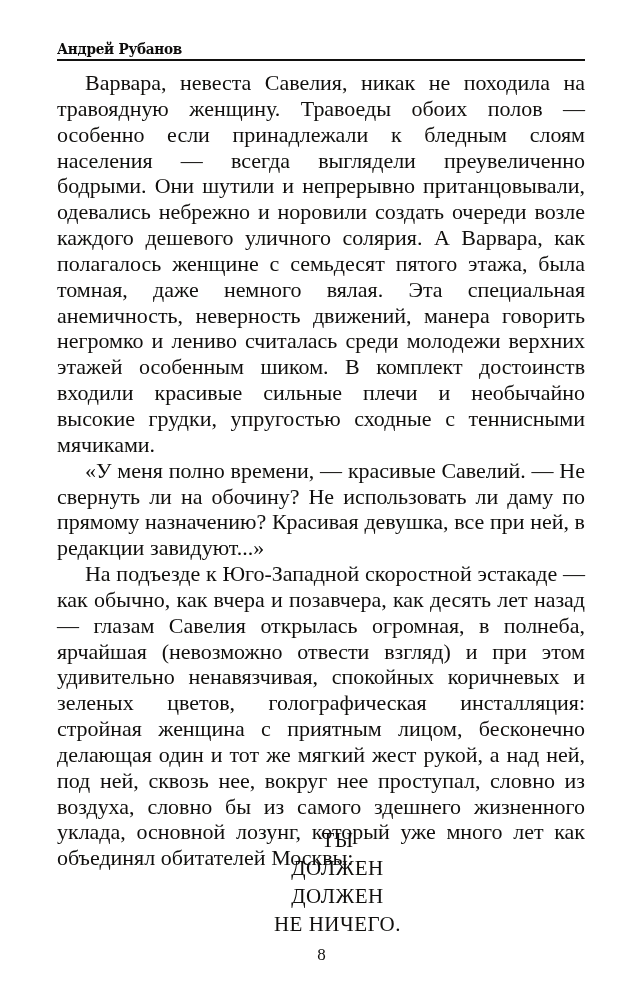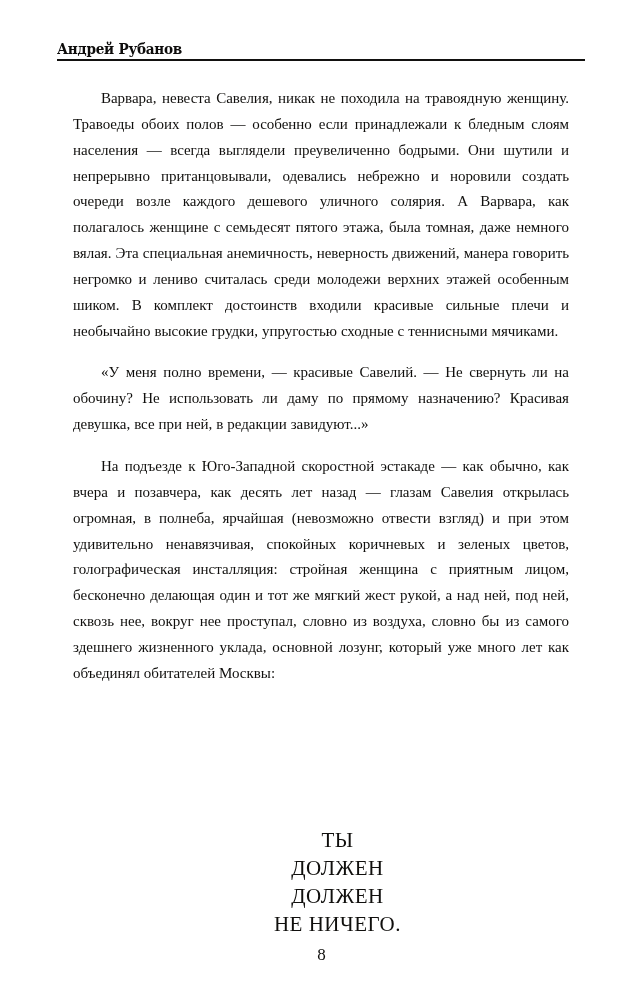--- a/index.html
+++ b/index.html
@@ -51,25 +51,25 @@
 
   
   .textblock {
     position: absolute;
     left: 57px;
     top: 70px;
     width: 528px;
   }
 
   p.para {
-    margin: 16px;
+    margin: 0;
     text-align: justify;
     text-justify: inter-word;
     text-indent: 28px;
-    font-size: 15px;
+    font-size: 22px;
     line-height: 25.85px;
     letter-spacing: -0.02px;
     word-spacing: 0.2px;
     color: #100f0d;
     hyphens: manual;
   }
 
   
   p.para:last-of-type {
     margin-bottom: 0;

